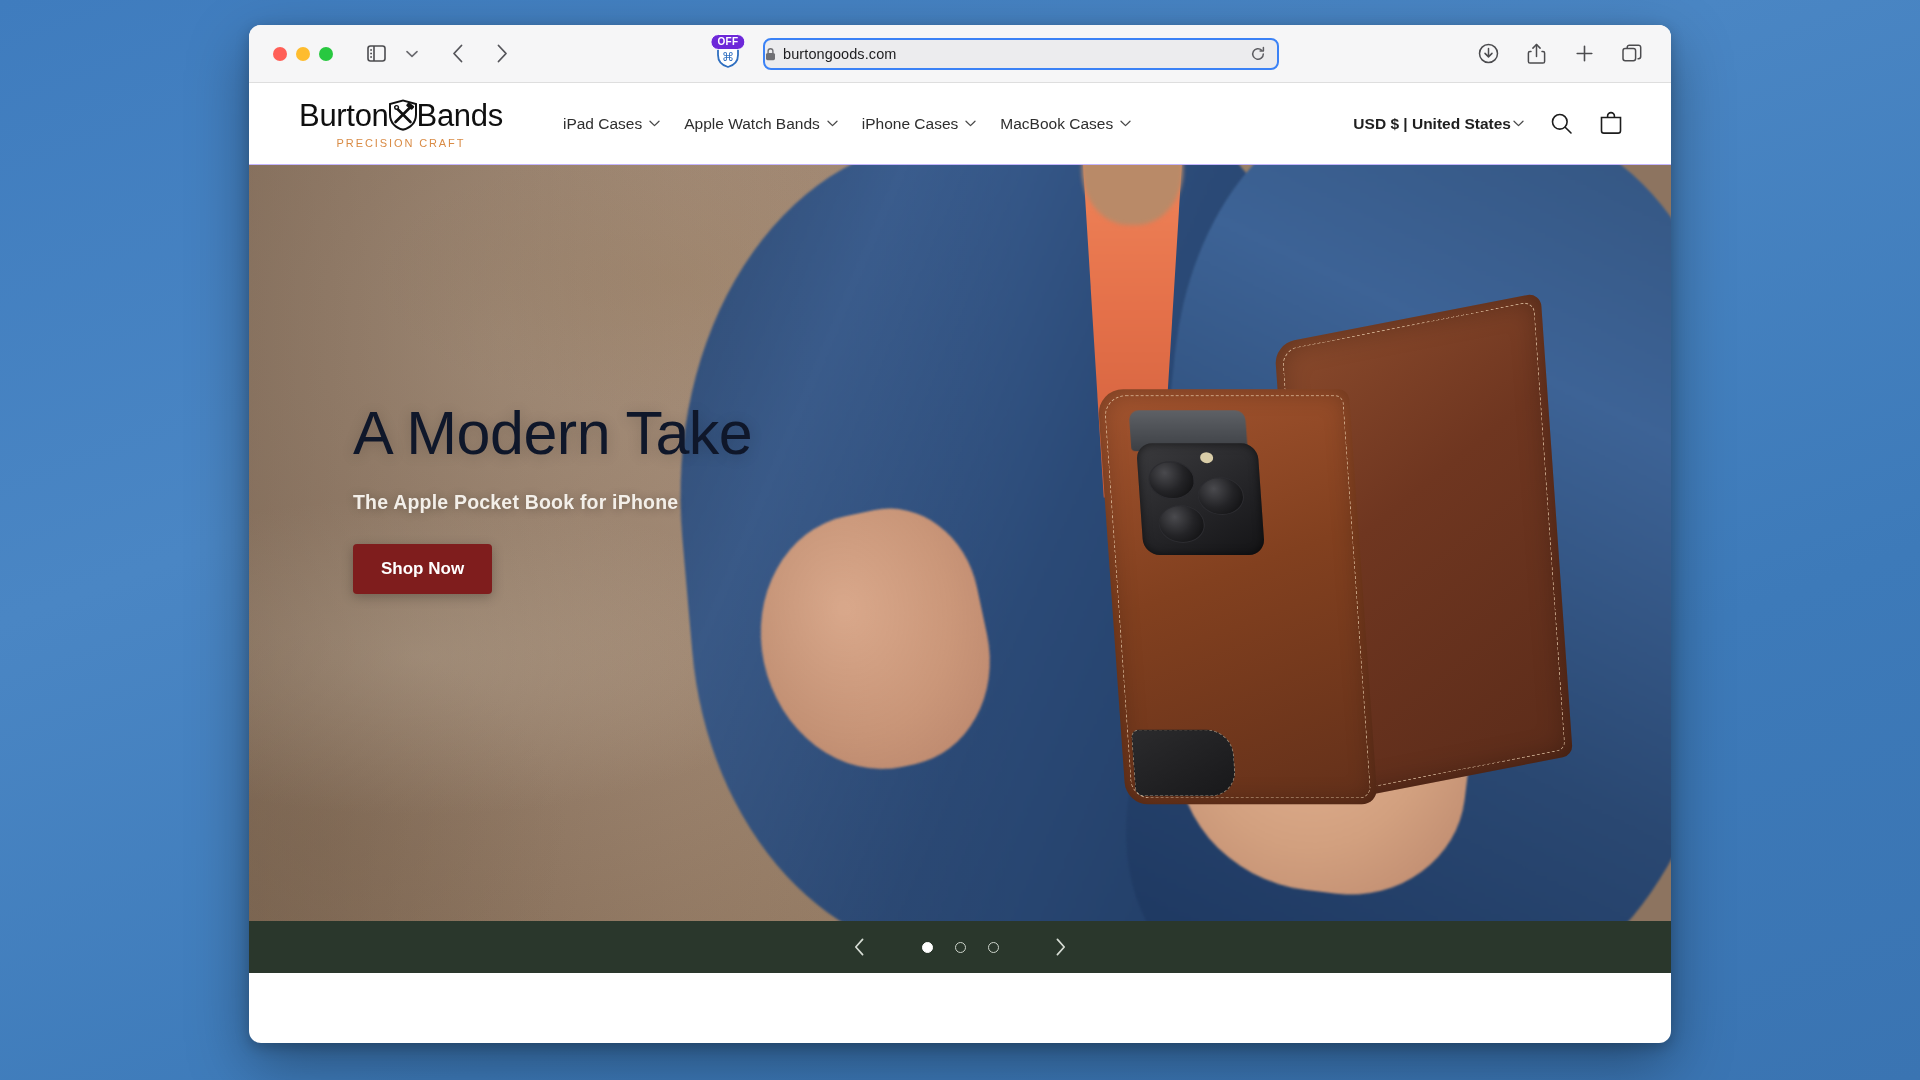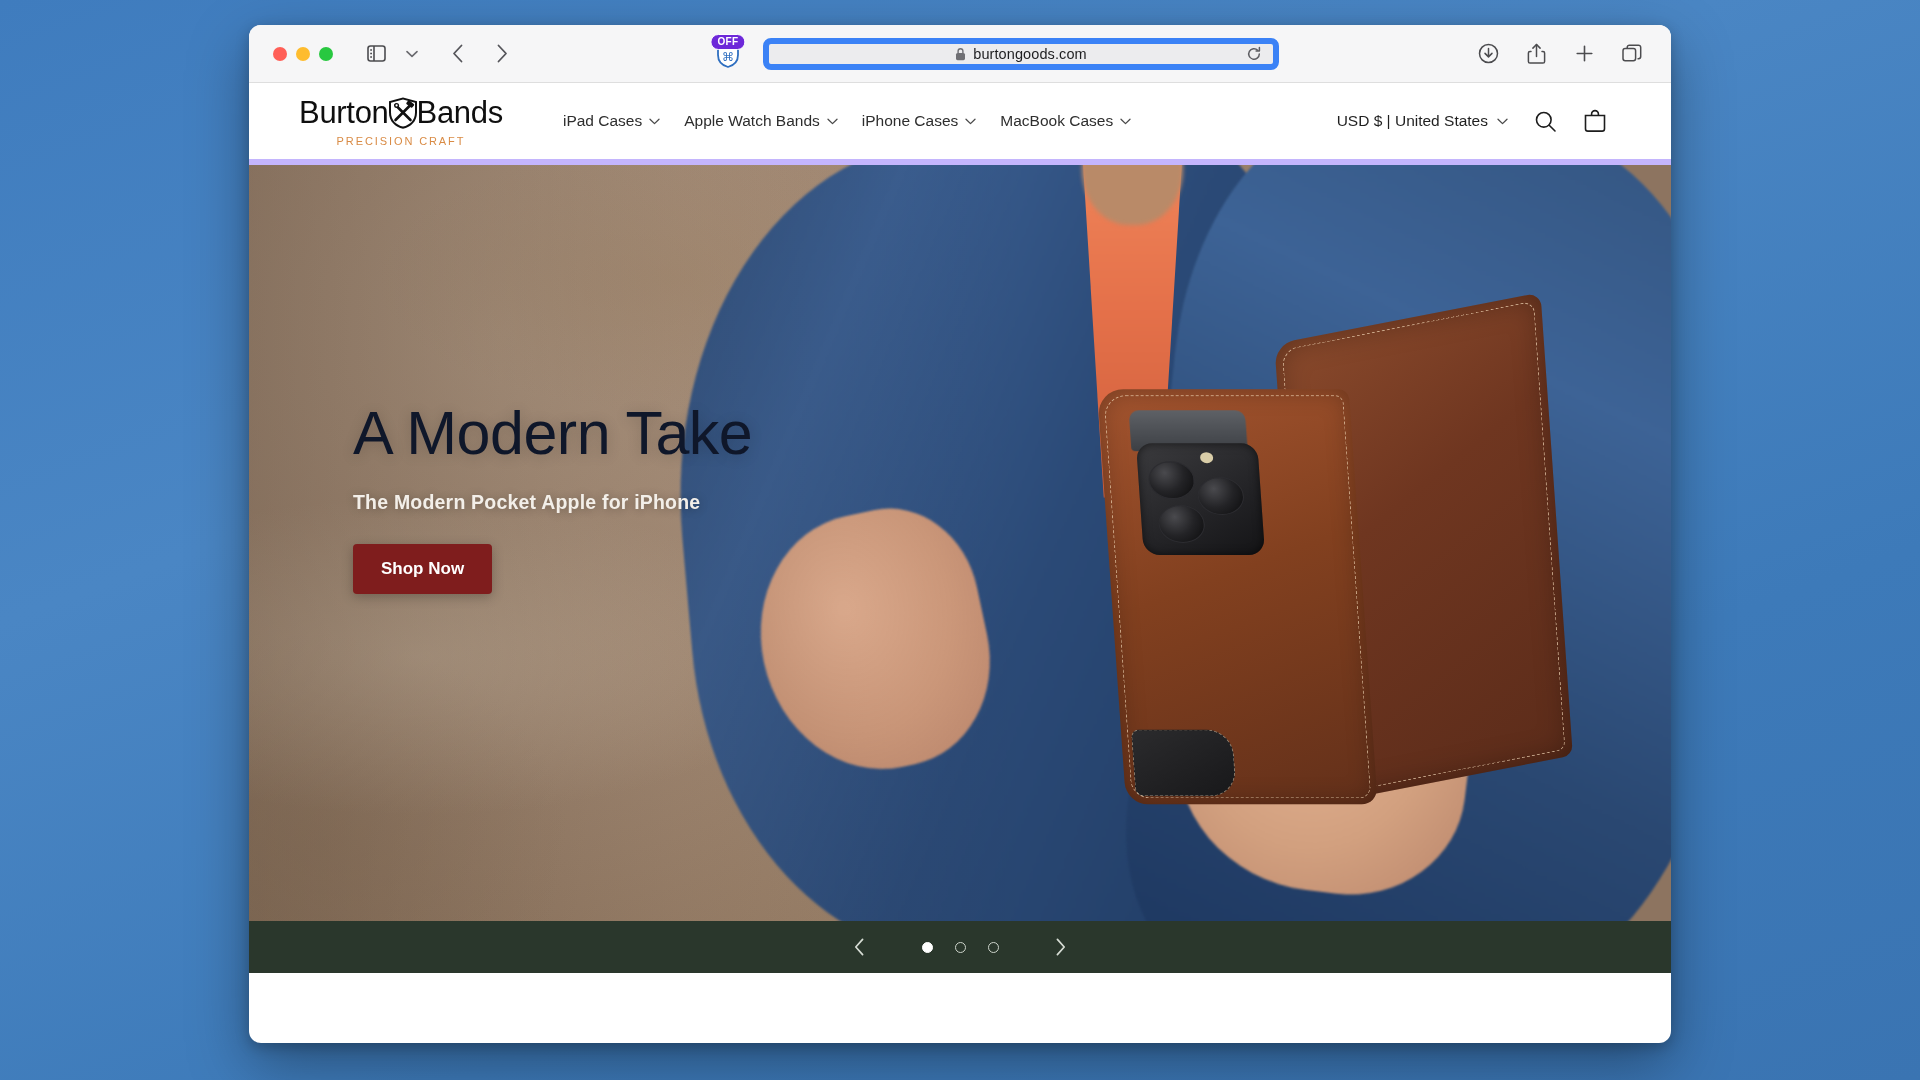--- a/index.html
+++ b/index.html
@@ -63,43 +63,43 @@
     padding: 1px 6px 2px;
     border-radius: 8px;
     line-height: 11px;
     border: 1.5px solid #fff;
   }
 
   .urlbar {
     margin-left: 18px;
     width: 516px; height: 32px;
     background: #ececee;
-    border: 6px solid #3b82f6;
+    border: 2px solid #3b82f6;
     border-radius: 8px;
-    display: flex; align-items: center; justify-content: center;
+    display: flex; align-items: center; 
     position: relative;
   }
   .urlbar-inner { display: flex; align-items: center; gap: 7px; }
   .lock-icon { display: flex; align-items: center; color: #6f6f74; }
   .url-text { font-size: 14.5px; color: #1d1d1f; letter-spacing: 0.1px; }
   .reload-btn {
     position: absolute; right: 8px; top: 50%; transform: translateY(-50%);
     width: 22px; height: 22px;
     display: flex; align-items: center; justify-content: center;
     color: #5d5d62;
   }
   .right-tools { margin-left: auto; display: flex; align-items: center; gap: 14px; padding-right: 4px; }
 
   
   .site-header {
     height: 82px;
     background: #fff;
     display: flex; align-items: center;
-    padding: 0 64px 0 50px;
-    border-bottom: 6px solid #c4b5fd;
+    padding: 0 48px 0 50px;
+    border-bottom: 1px solid #c4b5fd;
   }
   .brand { display: flex; flex-direction: column; align-items: center; }
   .brand-row {
     display: flex; align-items: center;
     font-size: 31px; color: #0f0f0f;
     letter-spacing: -0.3px;
     line-height: 1;
   }
   .brand-mark { margin: 0 -2px; display: flex; }
   .brand-tagline {
@@ -112,21 +112,21 @@
 
   .main-nav { display: flex; align-items: center; gap: 24px; margin-left: 60px; }
   .nav-item {
     display: flex; align-items: center; gap: 7px;
     font-size: 15.5px; color: #2e2e2e;
     cursor: pointer;
   }
   .chev { display: flex; color: #4a4a4a; }
 
   .header-right { margin-left: auto; display: flex; align-items: center; gap: 26px; }
-  .currency { display: flex; align-items: center; gap: 9px; font-size: 15.5px; color: #1f1f1f; }
+  .currency { display: flex; align-items: center; gap: 2px; font-size: 15.5px; color: #1f1f1f; font-weight: bold; }
   .hicon { display: flex; color: #1d1d1d; cursor: pointer; }
 
   
   .hero {
     position: relative;
     height: 756px;
     overflow: hidden;
     background: #9c8472;
   }
   .hero-bg { position: absolute; inset: 0; }
@@ -551,21 +551,21 @@
             </div>
             <div class="strap"></div>
           </div>
         </div>
       </div>
       <div class="hero-vignette"></div>
     </div>
 
     <div class="hero-content">
       <h1 class="hero-title">A Modern Take</h1>
-      <p class="hero-sub">The Modern Pocket Apple for iPhone</p>
+      <p class="hero-sub">The Apple Pocket Book for iPhone</p>
       <button class="shop-btn">Shop Now</button>
     </div>
   </div>
 
   <div class="carousel-bar">
     <span class="car-arrow">
       <svg width="11" height="18" viewBox="0 0 11 18" fill="none">
         <path d="M8.6 1.4L1.8 9l6.8 7.6" stroke="#d6dcd4" stroke-width="1.7" stroke-linecap="round" stroke-linejoin="round"></path>
       </svg>
     </span>

